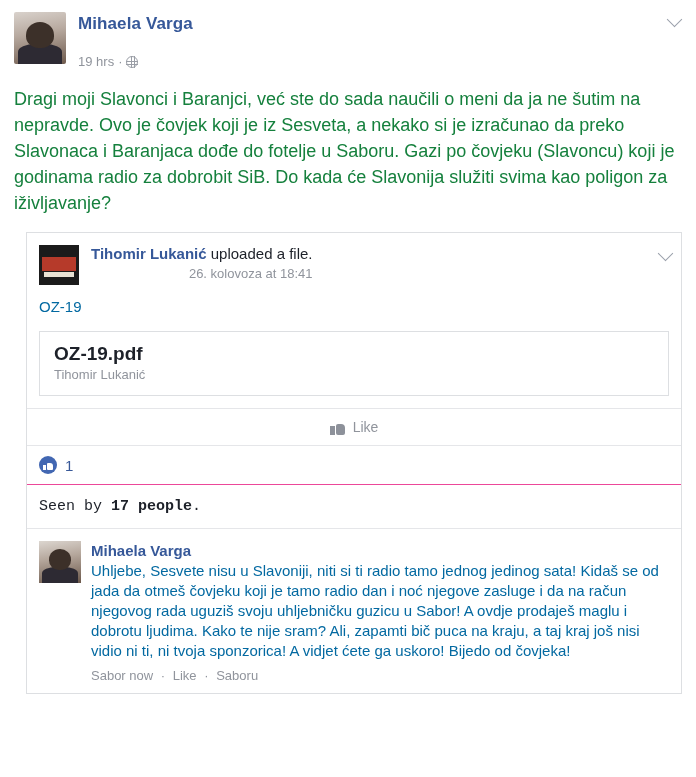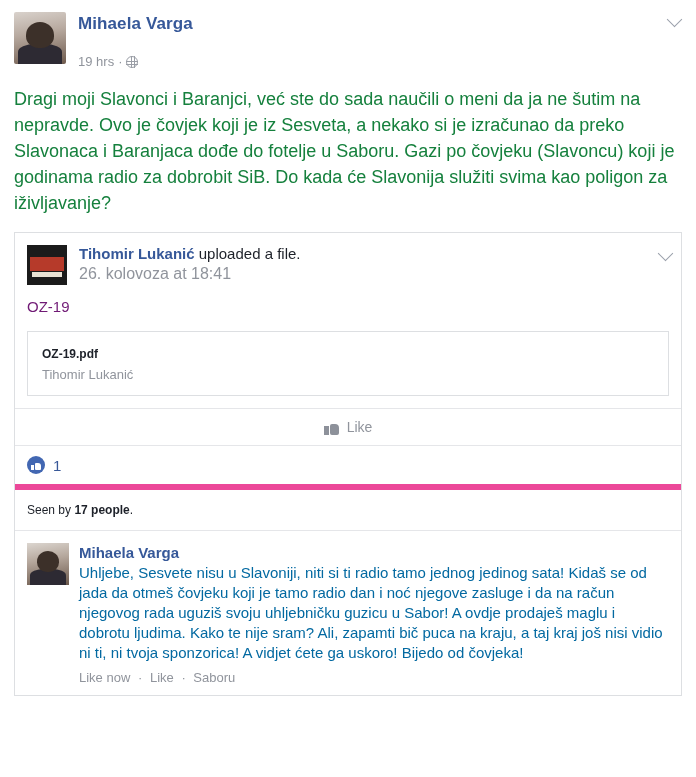--- a/index.html
+++ b/index.html
@@ -122,21 +122,21 @@
   
   .post-body {
     padding: 16px 14px 6px 14px;
     font-size: 18px;
     line-height: 26px;
     color: #15803d;
   }
 
   
   .attachment {
-    margin: 10px 14px 0 14px;
+    margin: 10px 14px 0 26px;
     border: 1px solid #dddfe2;
     background: #fff;
   }
   .att-header {
     display: flex;
     align-items: flex-start;
     padding: 12px 12px 0 12px;
     position: relative;
   }
   .att-thumb {
@@ -169,42 +169,43 @@
     line-height: 18px;
     color: #1d2129;
   }
   .att-title .name {
     color: #365899;
     font-weight: bold;
   }
   .att-date {
     margin-top: 3px;
     color: #90949c;
-    font-size: 16px;
+    font-size: 13px;
     line-height: 15px;
+    text-align: right;
   }
   .att-menu {
     position: absolute;
     right: 10px;
     top: 12px;
   }
   .att-caption {
     padding: 12px 12px 14px 12px;
     font-size: 15px;
-    color: #701a75;
+    color: #0369a1;
     line-height: 20px;
   }
   .file-box {
     margin: 0 12px 12px 12px;
     border: 1px solid #dddfe2;
     background: #fff;
     padding: 12px 14px 12px 14px;
   }
   .file-name {
-    font-size: 12px;
+    font-size: 19px;
     font-weight: bold;
     color: #1d2129;
     line-height: 20px;
   }
   .file-owner {
     margin-top: 2px;
     color: #90949c;
     font-size: 13px;
     line-height: 17px;
   }
@@ -296,24 +297,25 @@
     background: #fff;
     border-radius: 1px 3px 1px 1px;
   }
   .like-count {
     color: #385898;
     font-size: 15px;
   }
 
   
   .seen-row {
-    border-top: 6px solid #ec4899;
+    border-top: 1px solid #ec4899;
     padding: 13px 12px;
-    font-size: 12px;
+    font-size: 15px;
     color: #1d2129;
+    font-family: Liberation Mono, monospace;
   }
   .seen-row b { font-weight: bold; }
 
   
   .comment-block {
     border-top: 1px solid #e5e6e9;
     display: flex;
     padding: 12px 12px 10px 12px;
   }
   .c-avatar {
@@ -423,21 +425,21 @@
     <div class="seen-row">
       <span>Seen by </span><b>17 people</b><span>.</span>
     </div>
 
     <div class="comment-block">
       <div class="c-avatar"></div>
       <div class="c-body">
         <div class="c-author">Mihaela Varga</div>
         <div class="c-text">Uhljebe, Sesvete nisu u Slavoniji, niti si ti radio tamo jednog jedinog sata! Kidaš se od jada da otmeš čovjeku koji je tamo radio dan i noć njegove zasluge i da na račun njegovog rada uguziš svoju uhljebničku guzicu u Sabor! A ovdje prodaješ maglu i dobrotu ljudima. Kako te nije sram? Ali, zapamti bič puca na kraju, a taj kraj još nisi vidio ni ti, ni tvoja sponzorica! A vidjet ćete ga uskoro! Bijedo od čovjeka!</div>
         <div class="c-meta">
-          <span>Like now</span>
+          <span>Sabor now</span>
           <span class="dot">·</span>
           <span class="lnk">Like</span>
           <span class="dot">·</span>
           <span class="lnk">Saboru</span>
         </div>
       </div>
     </div>
 
   </div>
 </div>

